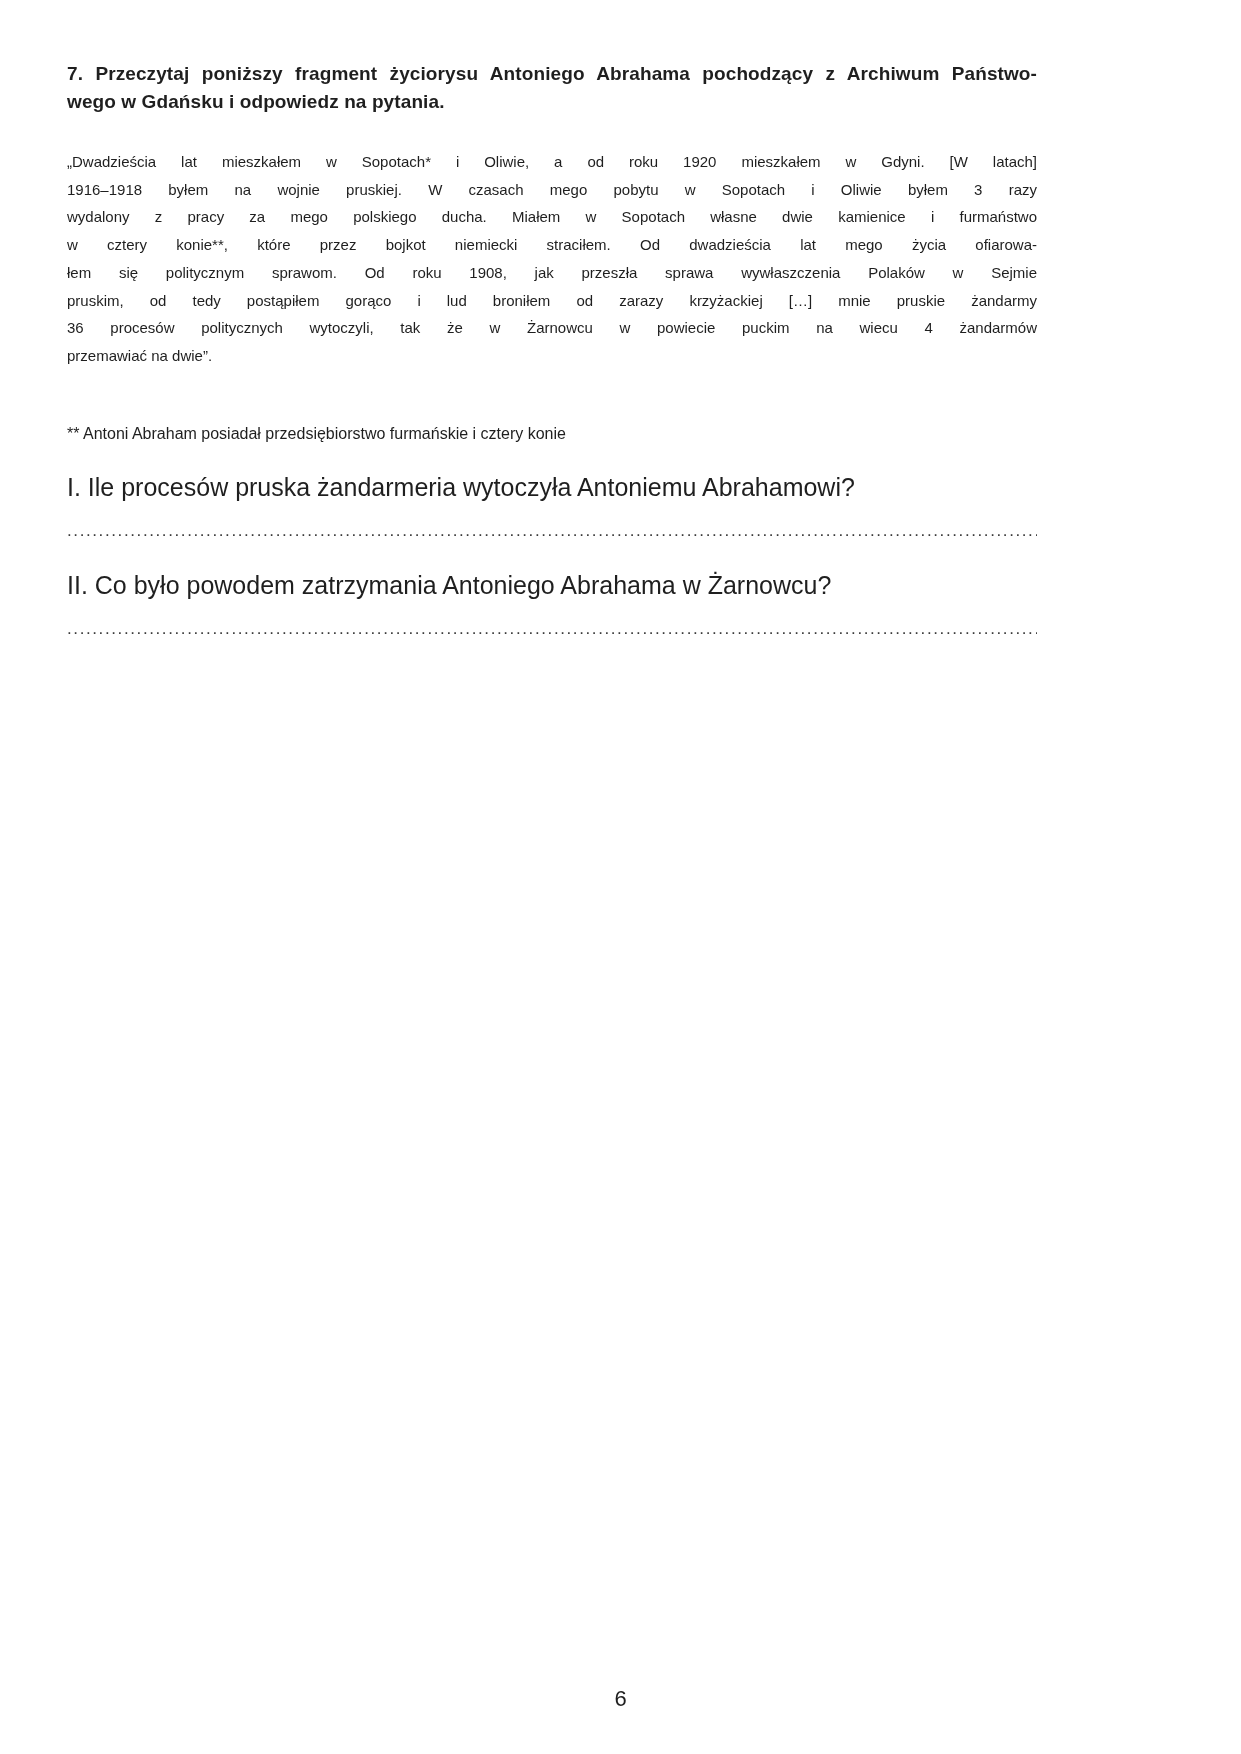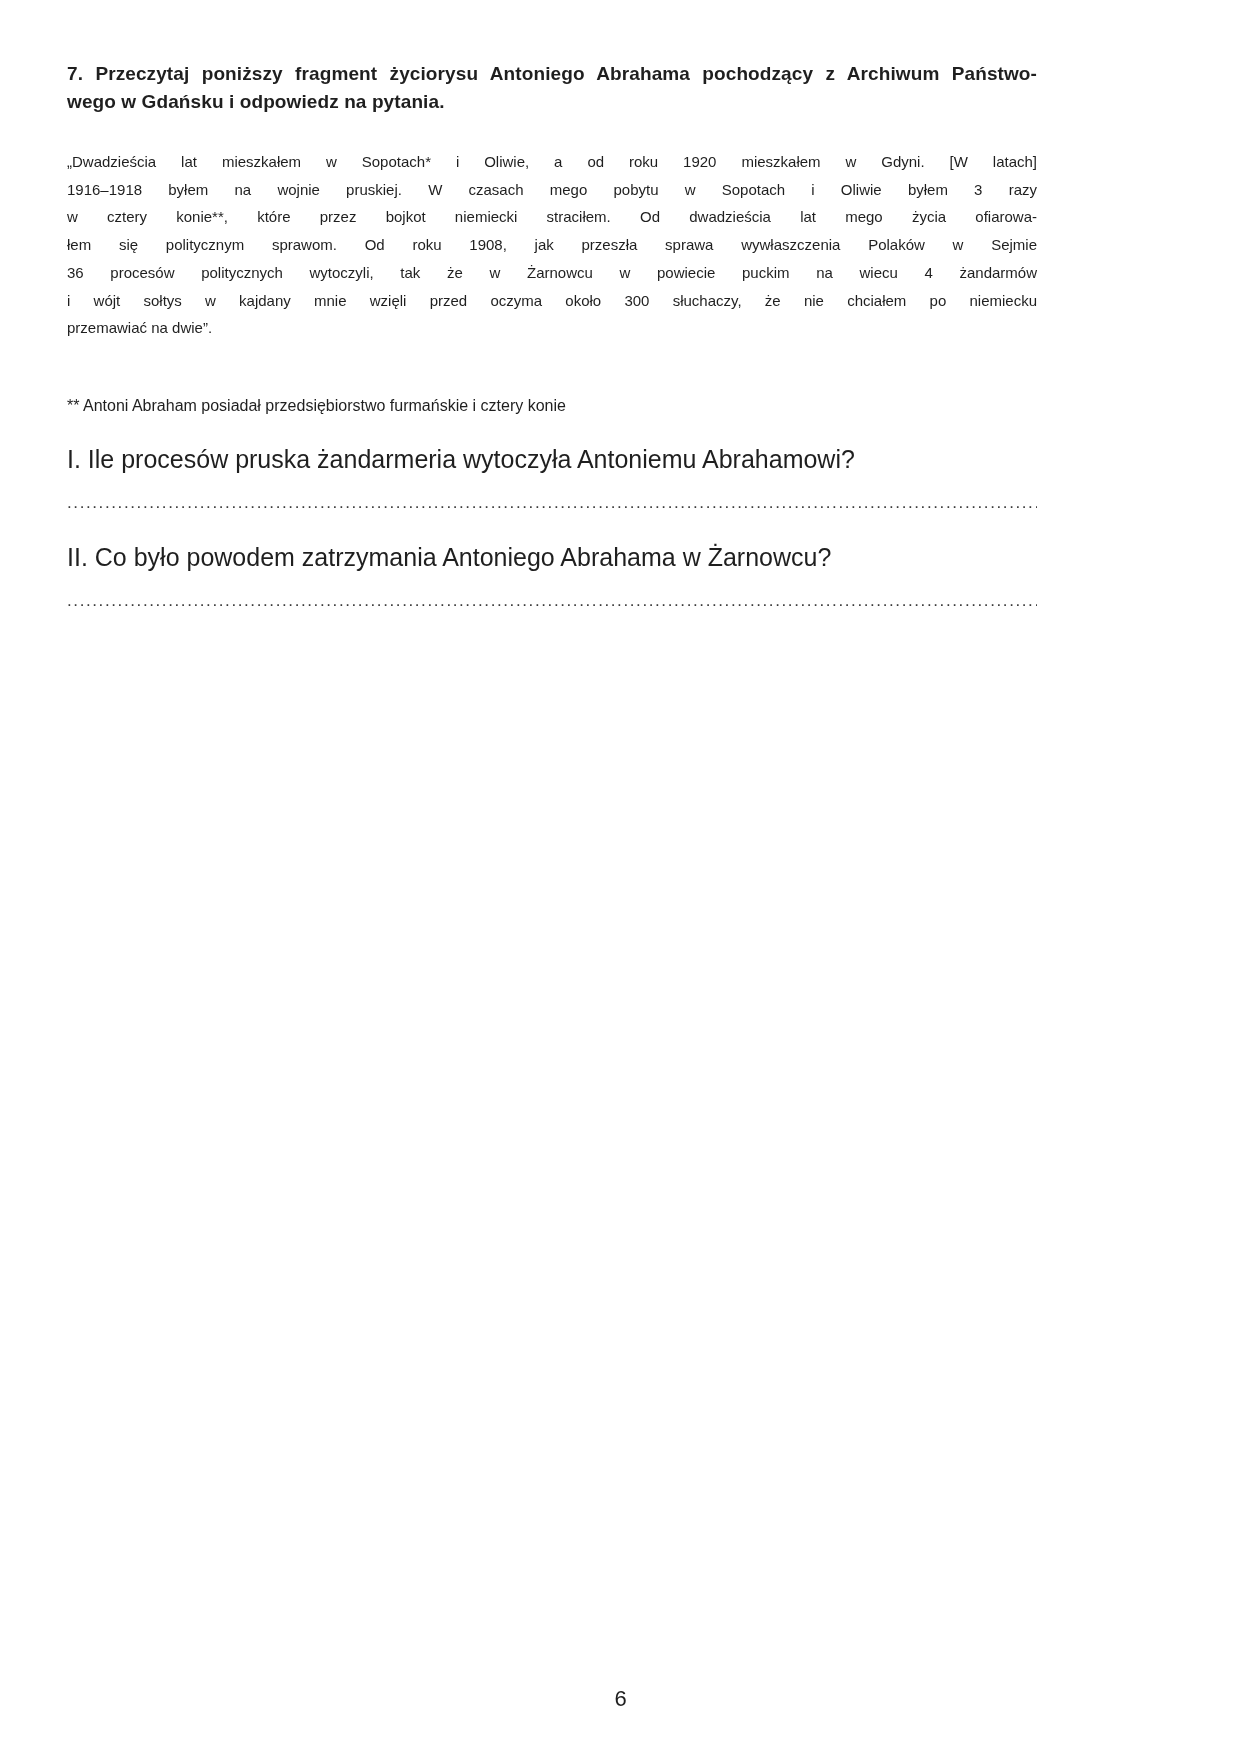--- a/index.html
+++ b/index.html
@@ -79,24 +79,25 @@
   <div class="content">
 
     <div class="heading justify">
         <div class="jline">7. Przeczytaj poniższy fragment życiorysu Antoniego Abrahama pochodzący z Archiwum Państwo-</div>
         <div class="jline">wego w Gdańsku i odpowiedz na pytania.</div>
       </div>
 
     <div class="quote justify">
         <div class="jline">„Dwadzieścia lat mieszkałem w Sopotach* i Oliwie, a od roku 1920 mieszkałem w Gdyni. [W latach]</div>
         <div class="jline">1916–1918 byłem na wojnie pruskiej. W czasach mego pobytu w Sopotach i Oliwie byłem 3 razy</div>
+        <div class="jline">wydalony z pracy za mego polskiego ducha. Miałem w Sopotach własne dwie kamienice i furmaństwo</div>
         <div class="jline">w cztery konie**, które przez bojkot niemiecki straciłem. Od dwadzieścia lat mego życia ofiarowa-</div>
         <div class="jline">łem się politycznym sprawom. Od roku 1908, jak przeszła sprawa wywłaszczenia Polaków w Sejmie</div>
+        <div class="jline">pruskim, od tedy postąpiłem gorąco i lud broniłem od zarazy krzyżackiej […] mnie pruskie żandarmy</div>
         <div class="jline">36 procesów politycznych wytoczyli, tak że w Żarnowcu w powiecie puckim na wiecu 4 żandarmów</div>
-        <div class="jline">i wójt sołtys w kajdany mnie wzięli przed oczyma około 300 słuchaczy, że nie chciałem po niemiecku</div>
         <div class="jline">przemawiać na dwie”.</div>
       </div>
 
     <div class="footnotes">
         <div class="jline">** Antoni Abraham posiadał przedsiębiorstwo furmańskie i cztery konie</div>
       </div>
 
     <div class="question">I. Ile procesów pruska żandarmeria wytoczyła Antoniemu Abrahamowi?</div>
 
     <div class="dots">................................................................................................................................................................................................................................................................................................................................................................................................................</div>

